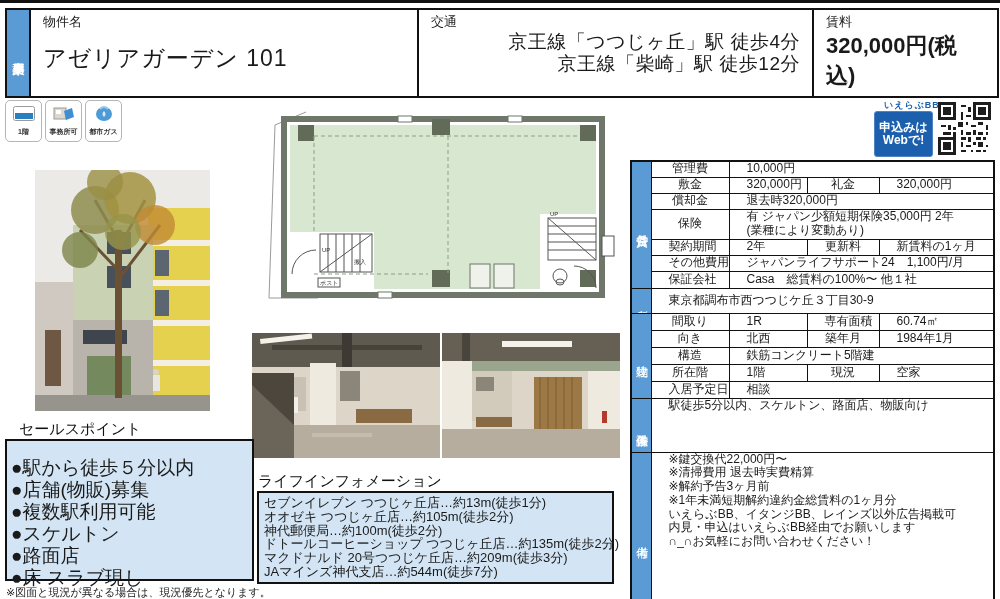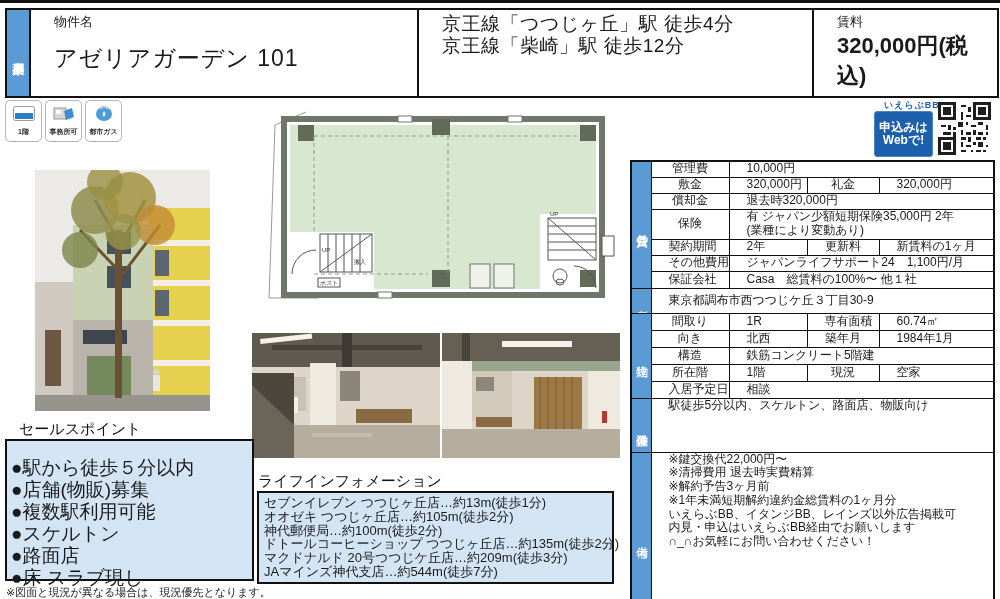--- a/index.html
+++ b/index.html
@@ -4,28 +4,28 @@
 <style>
   html,body{margin:0;padding:0;background:#fff;}
   .page{position:relative;width:1000px;height:599px;background:#fff;overflow:hidden;
         font-family:"Liberation Sans","DejaVu Sans",sans-serif;color:#1a1a1a;}
   .topline{position:absolute;left:0;top:0;width:1000px;height:3px;background:#111;}
 
   
   .header{position:absolute;left:5px;top:8px;width:990px;height:86px;border:2px solid #111;display:flex;}
   .cat-tab{width:22px;background:#5b9bd5;color:#fff;writing-mode:vertical-rl;text-orientation:upright;
            display:flex;align-items:center;justify-content:center;font-size:12px;font-weight:bold;letter-spacing:1px;}
-  .hcell{border-left:2px solid #111;position:relative;padding:3px 23px;box-sizing:border-box;}
+  .hcell{border-left:2px solid #111;position:relative;padding:3px 12px;box-sizing:border-box;}
   .hcell:first-of-type{border-left:2px solid #111;}
   .name-cell{width:388px;}
   .transport-cell{width:395px;}
   .rent-cell{flex:1;}
   .hlabel{font-size:13px;color:#222;}
   .hname{font-size:23px;margin-top:12px;letter-spacing:1px;}
-  .hline{font-size:19px;line-height:1.18;letter-spacing:.5px;}
+  .hline{font-size:19px;line-height:1.18;letter-spacing:.5px;text-align:right;}
   .hrent{font-size:22px;font-weight:bold;}
 
   
   .badges{position:absolute;left:5px;top:100px;display:flex;gap:3px;}
   .badge{width:35px;height:40px;border:1px solid #b5b5b5;border-radius:5px;background:#fff;
          display:flex;flex-direction:column;align-items:center;justify-content:center;}
   .badge .blabel{font-size:7px;font-weight:bold;color:#333;margin-top:1px;white-space:nowrap;}
 
   
   .brand{position:absolute;left:884px;top:99px;font-size:9px;font-weight:bold;color:#1b5fad;letter-spacing:1px;}
@@ -72,20 +72,21 @@
 <div class="page">
   <div class="topline"></div>
 
   <div class="header">
     <div class="cat-tab">事業用</div>
     <div class="hcell name-cell">
       <div class="hlabel">物件名</div>
       <div class="hname">アゼリアガーデン 101</div>
     </div>
     <div class="hcell transport-cell">
+      <div class="hlabel">交通</div>
       <div class="hline">京王線「つつじヶ丘」駅 徒歩4分</div>
       <div class="hline">京王線「柴崎」駅 徒歩12分</div>
     </div>
     <div class="hcell rent-cell">
       <div class="hlabel">賃料</div>
       <div class="hrent">320,000円(税込)</div>
     </div>
   </div>
 
   <div class="badges">

